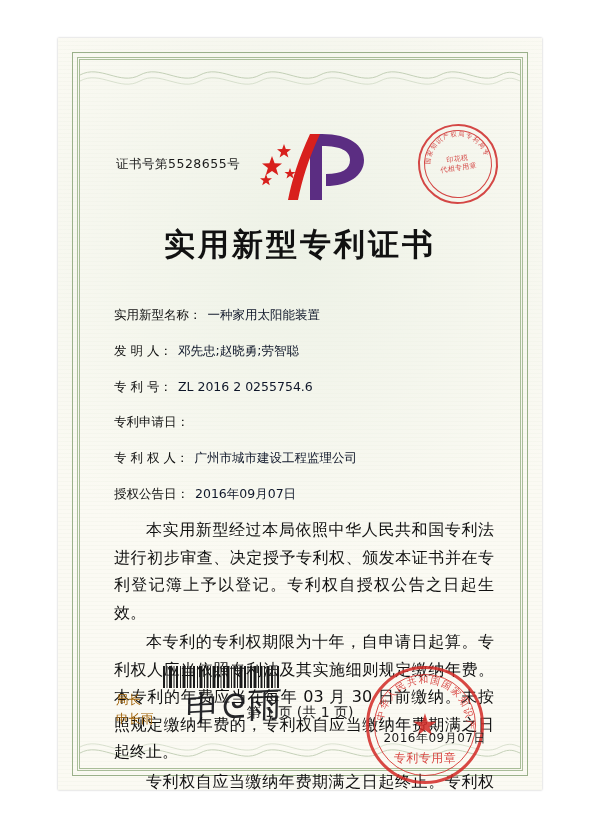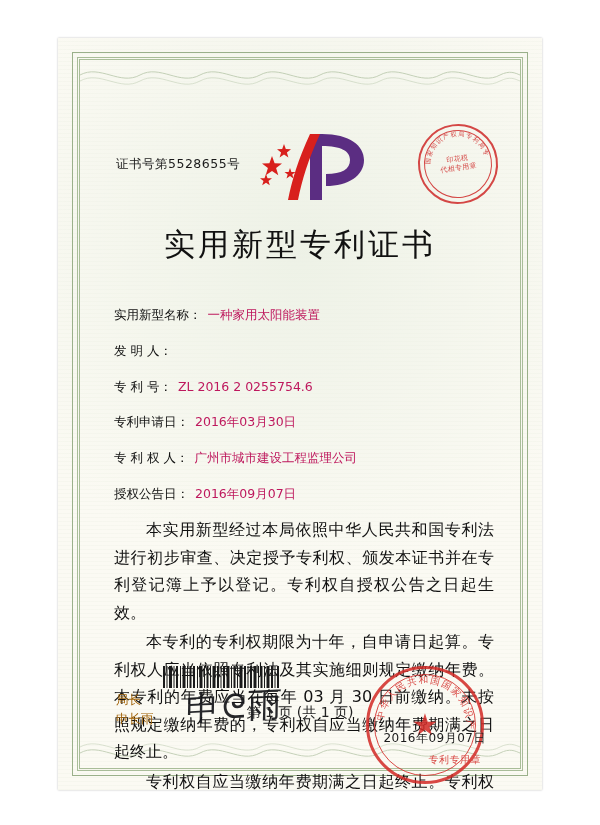--- a/index.html
+++ b/index.html
@@ -134,21 +134,21 @@
   }
 
   
   .title {
     position: absolute;
     left: 0;
     right: 0;
     top: 186px;
     text-align: center;
     font-family: "DejaVu Serif", "Liberation Serif", serif;
-    font-weight: normal;
+    font-weight: bold;
     font-size: 31px;
     letter-spacing: 3px;
     color: #111111;
   }
 
   
   .fields {
     position: absolute;
     left: 56px;
     top: 268px;
@@ -163,21 +163,21 @@
     line-height: 1.5;
   }
   .field-label {
     flex: 0 0 auto;
     white-space: nowrap;
     color: #111;
   }
   .field-value {
     flex: 1 1 auto;
     padding-left: 6px;
-    color: #be185d;
+    color: #0f172a;
   }
 
   
   .body-text {
     position: absolute;
     left: 56px;
     right: 48px;
     top: 478px;
     font-size: 16px;
     line-height: 1.72;
@@ -247,22 +247,22 @@
   }
   .seal-main .arc-text {
     position: absolute;
     left: 0; top: 0; width: 100%; height: 100%;
   }
   .seal-main .bottom-text {
     position: absolute;
     left: 0;
     right: 0;
     bottom: 14px;
-    text-align: right;
-    font-size: 10px;
+    text-align: center;
+    font-size: 12px;
     letter-spacing: 0.5px;
   }
 
   .seal-date {
     position: absolute;
     right: 56px;
     top: 692px;
     font-size: 12px;
     color: #1a1a1a;
     letter-spacing: 0.5px;
@@ -335,28 +335,28 @@
 
     <div class="title">实用新型专利证书</div>
 
     <div class="fields">
       <div class="field-row">
         <span class="field-label">实用新型名称：</span>
         <span class="field-value">一种家用太阳能装置</span>
       </div>
       <div class="field-row">
         <span class="field-label">发 明 人：</span>
+        <span class="field-value">邓先忠;赵晓勇;劳智聪</span>
       </div>
       <div class="field-row">
         <span class="field-label">专 利 号：</span>
         <span class="field-value">ZL 2016 2 0255754.6</span>
       </div>
       <div class="field-row">
         <span class="field-label">专利申请日：</span>
-        <span class="field-value">2016年03月30日</span>
       </div>
       <div class="field-row">
         <span class="field-label">专 利 权 人：</span>
         <span class="field-value">广州市城市建设工程监理公司</span>
       </div>
       <div class="field-row">
         <span class="field-label">授权公告日：</span>
         <span class="field-value">2016年09月07日</span>
       </div>
     </div>

